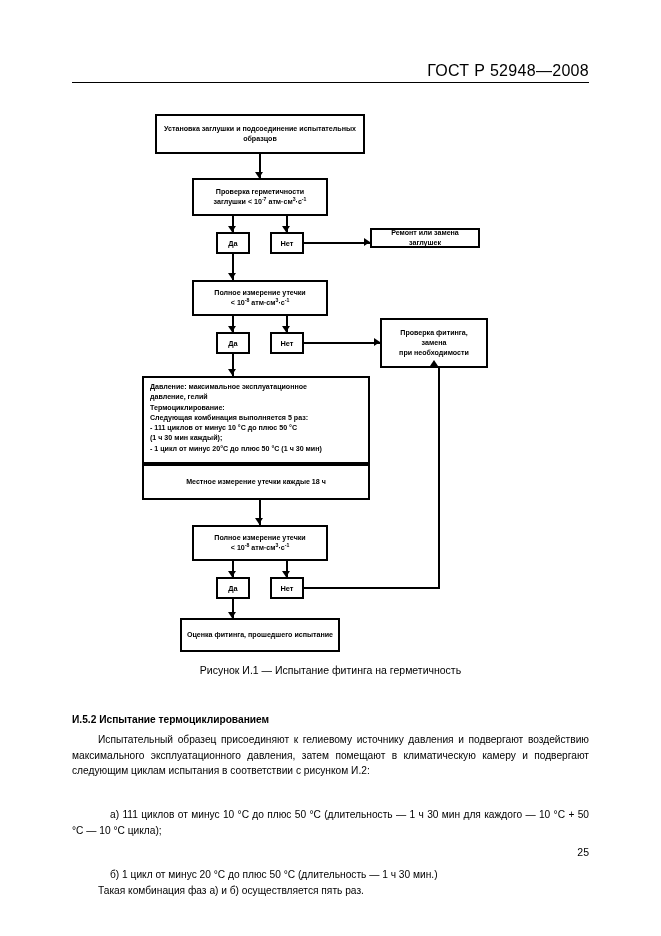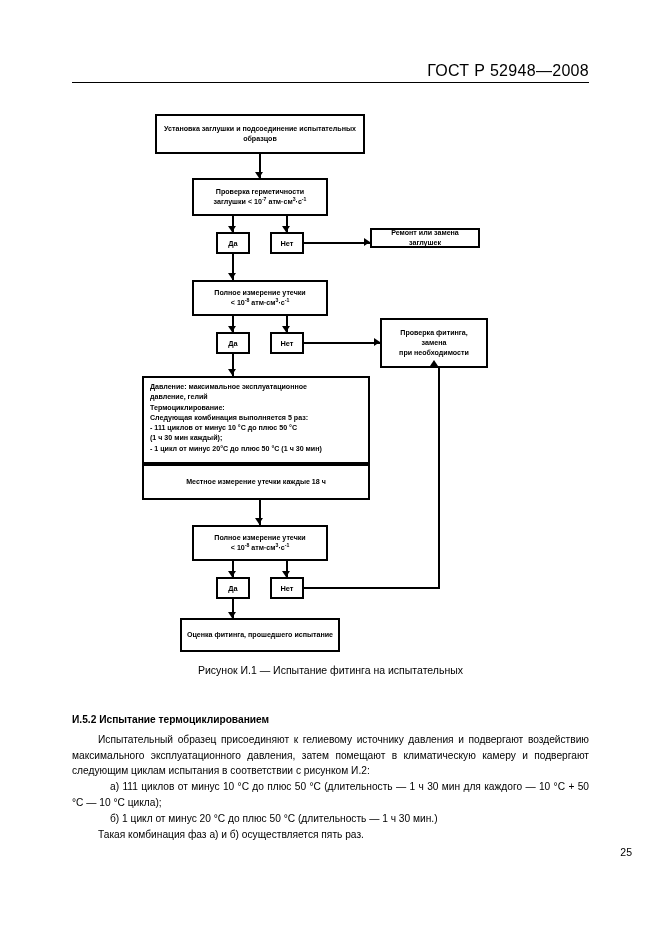--- a/index.html
+++ b/index.html
@@ -27,22 +27,22 @@
   .arrow.right{border-top:4px solid transparent;border-bottom:4px solid transparent;border-left:6px solid #000;}
   sup{font-size:.72em;vertical-align:super;line-height:0;}
 
   .caption{position:absolute;left:0;top:664px;width:661px;text-align:center;font-size:10.5px;}
 
   
   .body{position:absolute;left:72px;top:712px;width:517px;font-size:10.2px;line-height:1.55;text-align:justify;}
   .body .h3{font-weight:bold;margin-bottom:4px;}
   .body p{margin:0;}
   .body .ind{text-indent:26px;}
-  .body .ind2{text-indent:38px;}
-  .pageno{position:absolute;left:0;top:846px;width:661px;text-align:right;padding-right:29px;
+  .body .ind2{text-indent:38px;margin-top:28px;}
+  .pageno{position:absolute;left:0;top:846px;width:661px;text-align:right;padding-right:72px;
           box-sizing:border-box;font-size:10.5px;}
 </style>
 </head>
 <body>
 
 <div class="page">
 
   <div class="hdr">ГОСТ Р 52948—2008</div>
   <div class="hdr-rule"></div>
 
@@ -157,21 +157,21 @@
     <div class="arrow down" style="left:430px;top:360px;transform:rotate(180deg);"></div>
 
     <div class="ln v" style="left:232px;top:599px;height:20px;"></div>
     <div class="arrow down" style="left:228px;top:612px;"></div>
 
     <div class="box" style="left:180px;top:618px;width:160px;height:34px;">
       <span>Оценка фитинга, прошедшего испытание</span>
     </div>
   </div>
 
-  <div class="caption">Рисунок И.1 — Испытание фитинга на испытательных</div>
+  <div class="caption">Рисунок И.1 — Испытание фитинга на герметичность</div>
 
   <div class="body">
     <div class="h3">И.5.2  Испытание термоциклированием</div>
     <p class="ind">Испытательный образец присоединяют к гелиевому источнику давления и подвергают воздействию максимального эксплуатационного давления, затем помещают в климатическую камеру и подвергают следующим циклам испытания в соответствии с рисунком И.2:</p>
     <p class="ind2">а)  111 циклов от минус 10 °C до плюс 50 °C (длительность — 1 ч 30 мин для каждого — 10 °C + 50 °C — 10 °C цикла);</p>
     <p class="ind2">б)  1 цикл от минус 20 °C до плюс 50 °C (длительность — 1 ч 30 мин.)</p>
     <p class="ind">Такая комбинация фаз а) и б) осуществляется пять раз.</p>
   </div>
 
   <div class="pageno">25</div>

